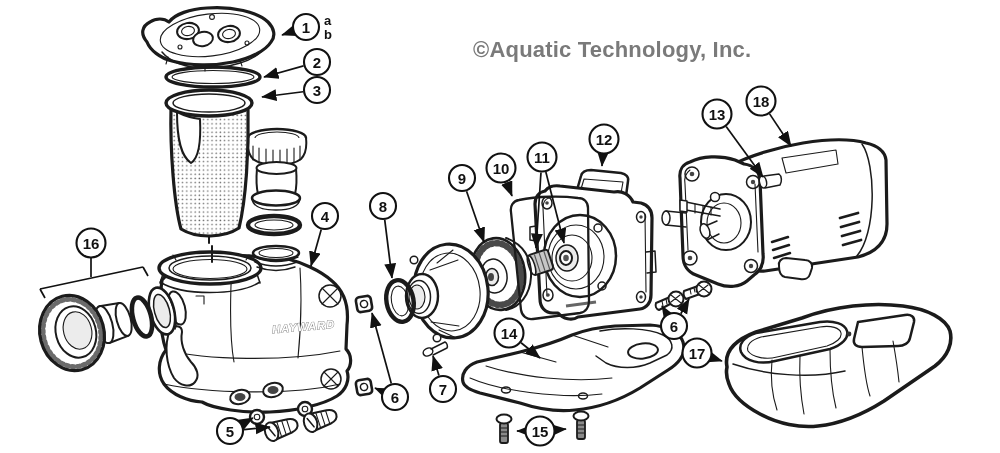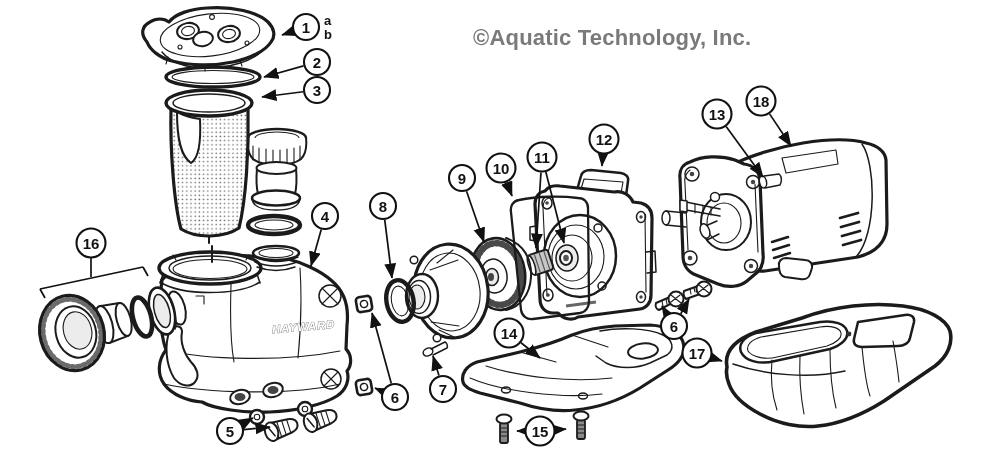--- a/index.html
+++ b/index.html
@@ -1,18 +1,18 @@
 <!DOCTYPE html>
 <html><head>
 <meta charset="utf-8">
 <style>
   html,body{margin:0;padding:0;background:#fff;}
   .stage{position:relative;width:1000px;height:453px;background:#ffffff;overflow:hidden;
          font-family:"Liberation Sans",sans-serif;}
-  .watermark{position:absolute;left:473px;top:25px;font-size:22px;font-weight:bold;
+  .watermark{position:absolute;left:473px;top:37px;font-size:22px;font-weight:bold;
              color:#7a7a7a;letter-spacing:.2px;white-space:nowrap;}
   svg{position:absolute;left:0;top:0;}
   .o{stroke:#1b1b1b;fill:none;stroke-linecap:round;stroke-linejoin:round;}
   .f{stroke:#1b1b1b;fill:#ffffff;stroke-linecap:round;stroke-linejoin:round;}
   .g{stroke:#1b1b1b;fill:#ececec;stroke-linecap:round;stroke-linejoin:round;}
   .s4{stroke-width:4.4}.s3{stroke-width:3.2}.s25{stroke-width:2.5}.s2{stroke-width:2}
   .s15{stroke-width:1.5}.s1{stroke-width:1.1}
   .callout-circle{fill:#fff;stroke:#111;stroke-width:2.1;}
   .callout-num{font:bold 15px "Liberation Sans",sans-serif;fill:#111;}
   .callout-letter{font:bold 13px "Liberation Sans",sans-serif;fill:#111;}

